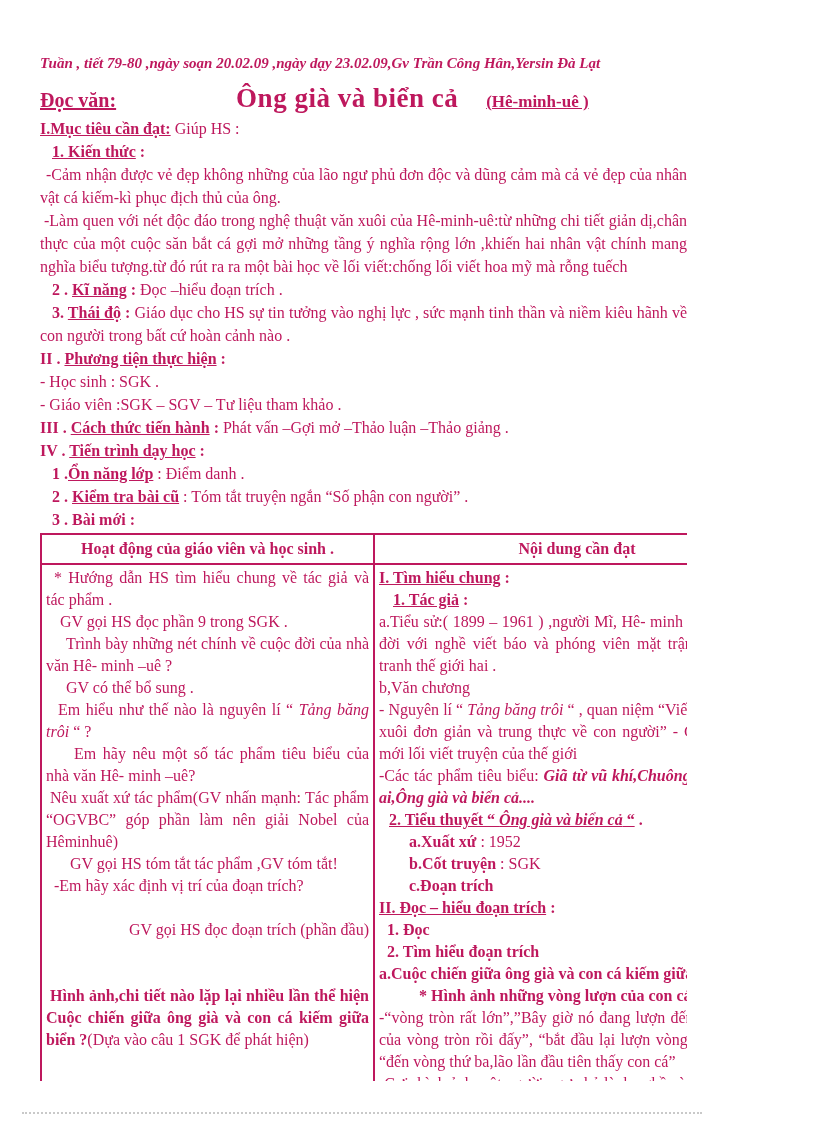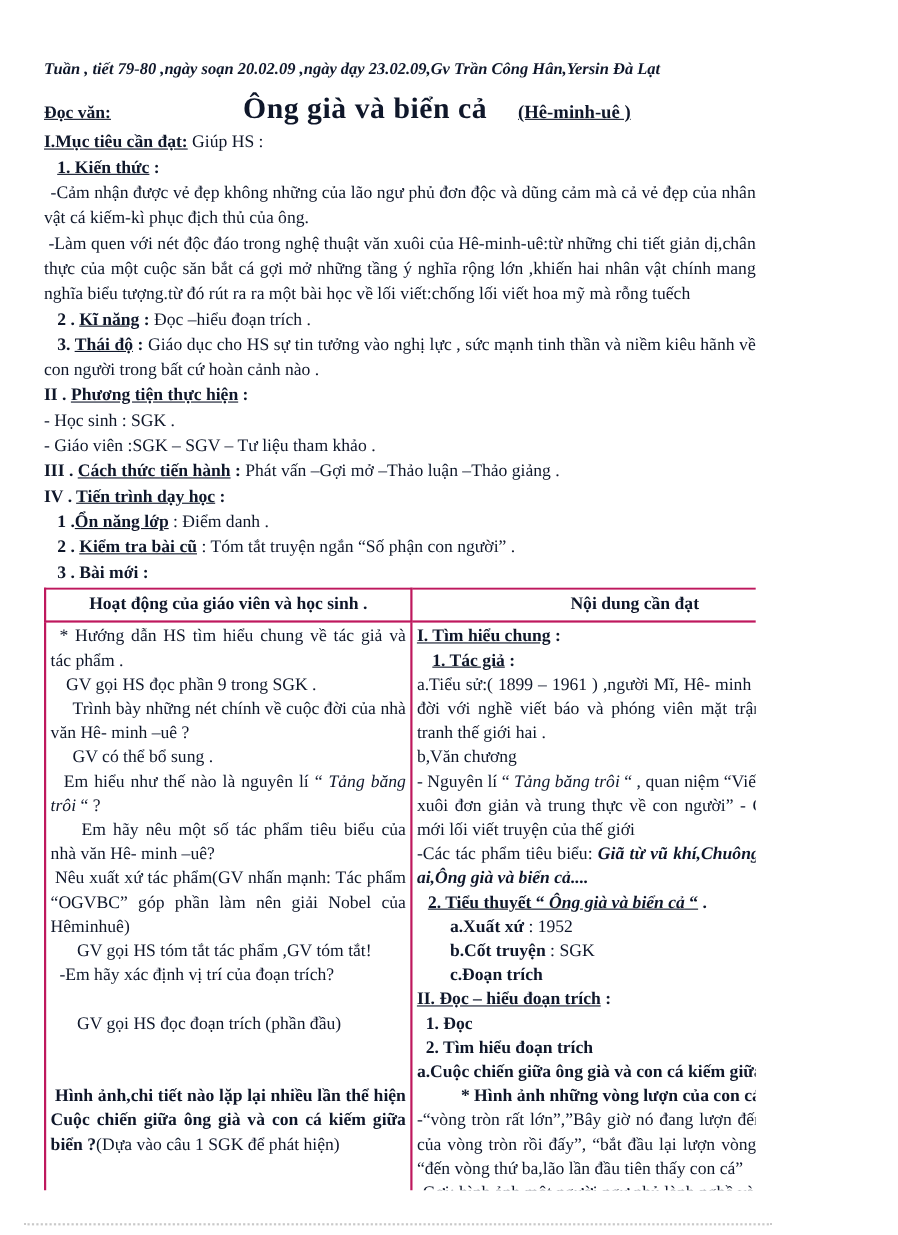--- a/index.html
+++ b/index.html
@@ -4,46 +4,46 @@
 <style>
   html,body{margin:0;padding:0;background:#fff;}
   .page{
     position:relative;
     width:724px;height:1123px;
     box-sizing:border-box;
     padding:52px 37px 0 40px;
     background:#fff;
     overflow:hidden;
     font-family:"Liberation Serif","DejaVu Serif",serif;
-    font-size:16px;color:#0f172a;
+    font-size:16px;color:#be185d;
     line-height:23px;
   }
   p{margin:0;padding:0;}
   .b{font-weight:bold;}
   .u{text-decoration:underline;}
   .i{font-style:italic;}
   .bi{font-weight:bold;font-style:italic;}
   .just{text-align:justify;}
   .hdr{font-style:italic;font-weight:bold;font-size:15px;margin-bottom:12px;}
   .titlerow{display:flex;align-items:baseline;margin-bottom:4px;}
-  .doclabel{font-weight:bold;text-decoration:underline;font-size:16px;}
+  .doclabel{font-weight:bold;text-decoration:underline;font-size:20px;}
   .bigtitle{font-weight:bold;font-size:27px;margin-left:120px;letter-spacing:.5px;}
   .author{font-weight:bold;font-size:17px;margin-left:28px;text-decoration:underline;}
   .ind4{text-indent:4px;} .ind6{text-indent:6px;} .ind8{text-indent:8px;}
   .ind10{text-indent:10px;} .ind12{text-indent:12px;} .ind14{text-indent:14px;}
   .ind20{text-indent:20px;} .ind24{text-indent:24px;} .ind28{text-indent:28px;}
   .ind30{text-indent:30px;} .ind40{text-indent:40px;}
   .tablewrap{height:548px;overflow:hidden;margin-top:2px;}
   table.lesson{border-collapse:collapse;width:739px;table-layout:fixed;}
   table.lesson th,table.lesson td{border:2px solid #be185d;}
   table.lesson th{font-weight:bold;text-align:center;padding:3px 2px;line-height:22px;font-size:16px;}
   table.lesson td{vertical-align:top;padding:2px 4px 0 4px;line-height:22px;}
   .col-left{width:333px;}
   .col-right{width:406px;}
-  .mt1{margin-top:22px;}
+  .mt1{margin-top:22px;text-align:right;}
   .mt2{margin-top:44px;}
   .dotline{position:absolute;top:1112px;left:22px;right:22px;border-top:2px dotted #c9c9c9;}
 </style>
 </head>
 <body>
 
 <div class="page">
 
   <p class="hdr">Tuần    , tiết 79-80 ,ngày soạn 20.02.09 ,ngày dạy 23.02.09,Gv Trần Công Hân,Yersin Đà Lạt</p>
 

